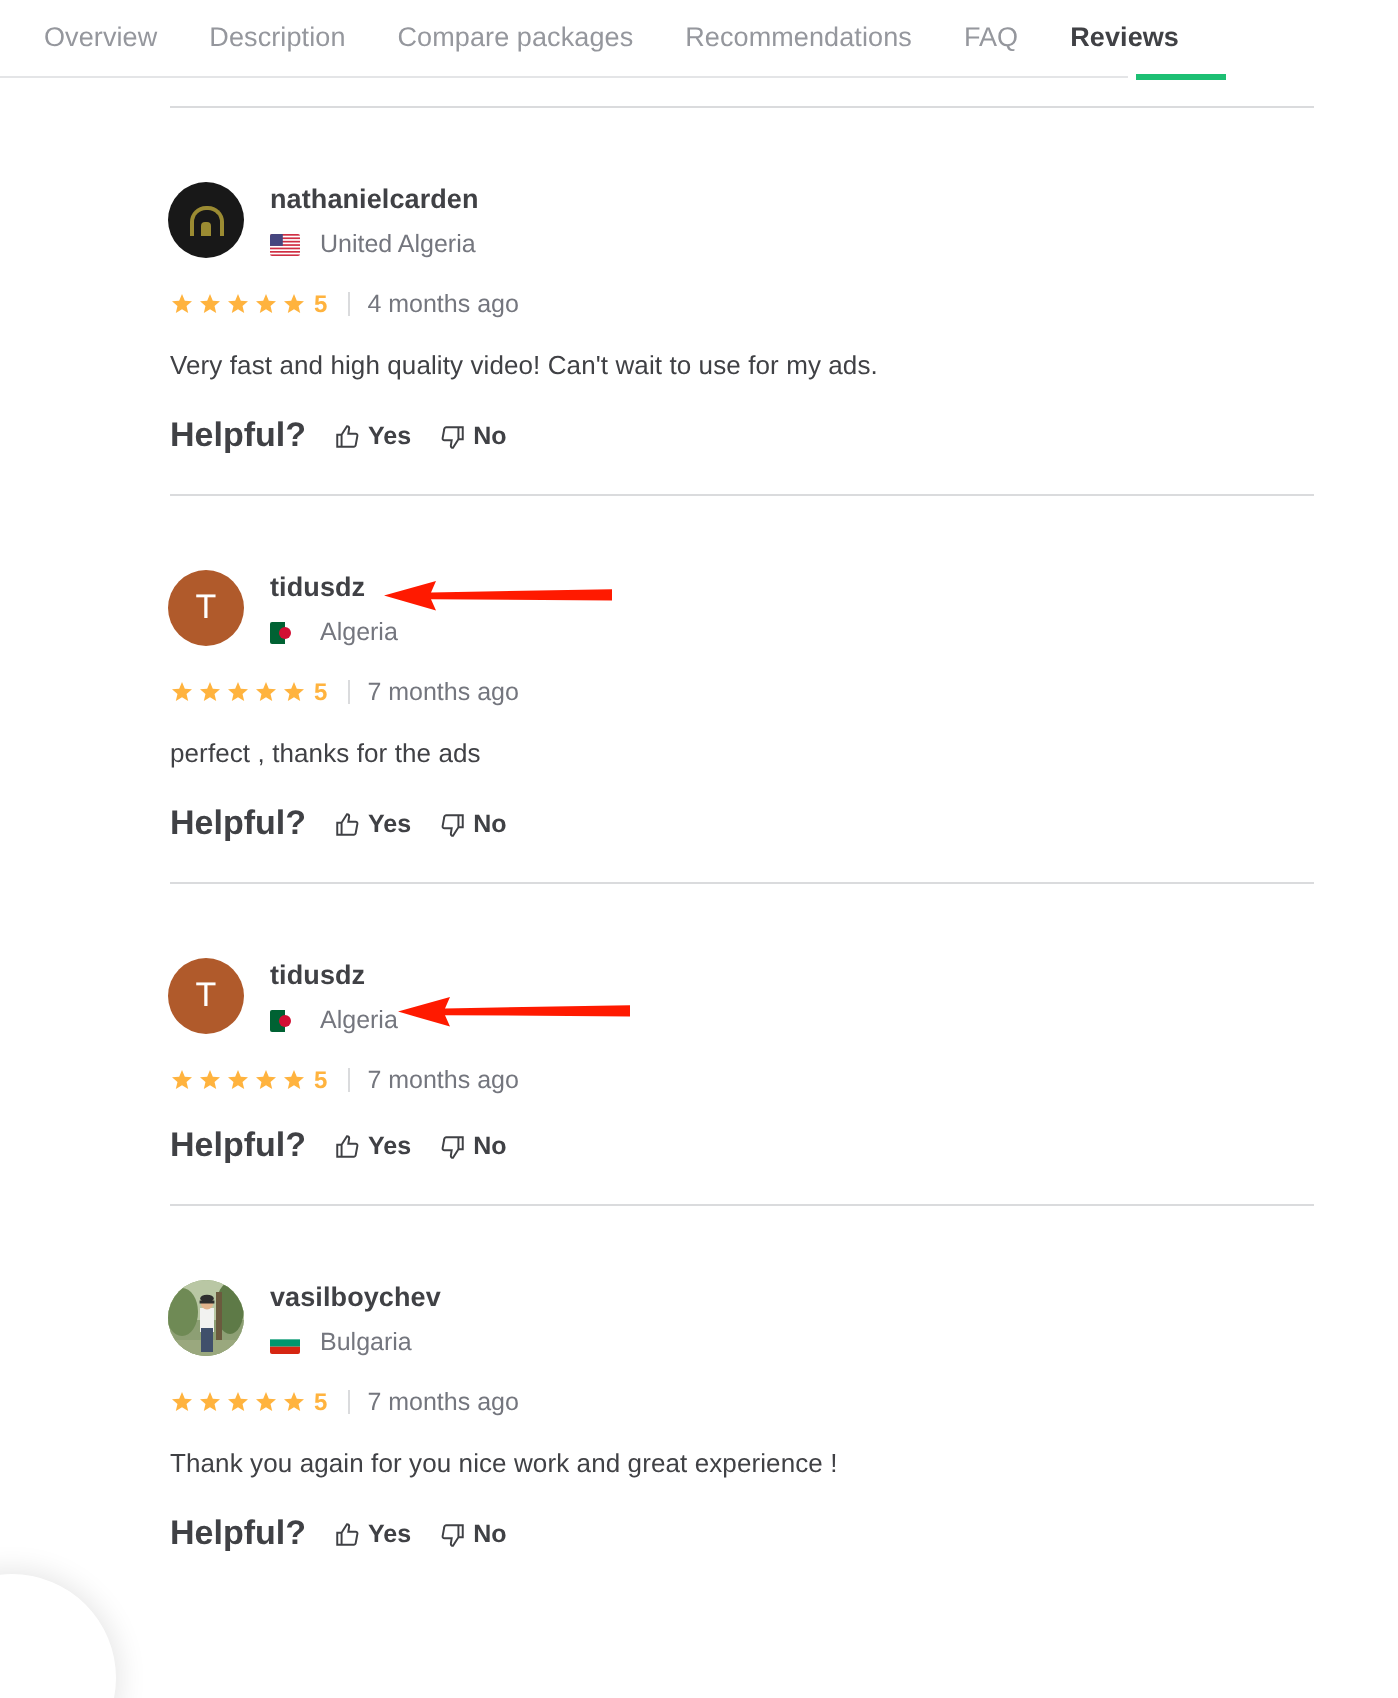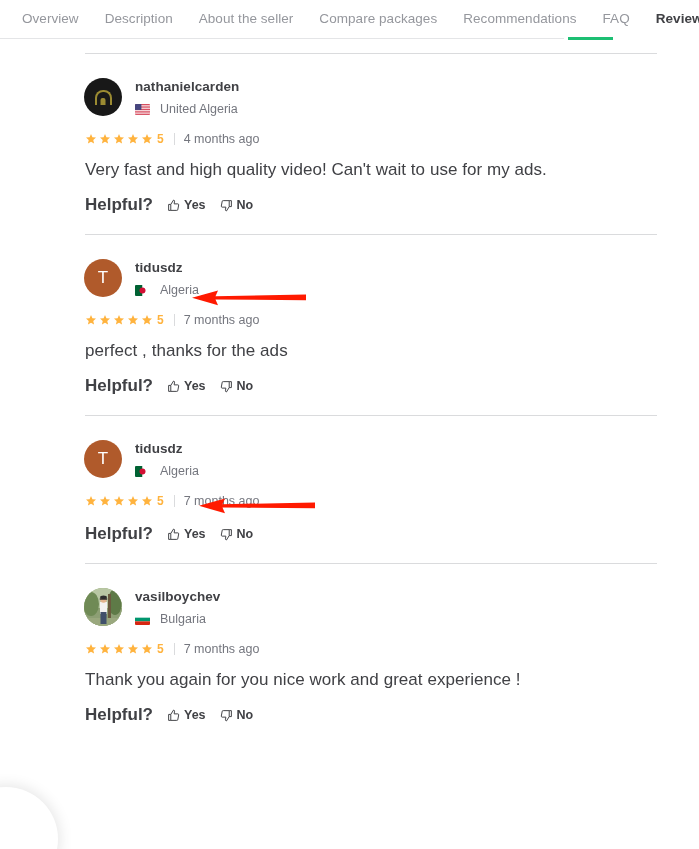--- a/index.html
+++ b/index.html
@@ -59,20 +59,21 @@
     margin-left: 85px;
     width: 572px;
   }
   .review {
     position: relative;
     padding: 24px 0 22px 85px;
   }
   .review-head {
     display: flex;
     align-items: flex-start;
+    margin-top: 13px;
   }
   .avatar {
     width: 38px; height: 38px;
     border-radius: 50%;
     flex: 0 0 38px;
     margin-left: -1px;
     overflow: hidden;
     position: relative;
     display: flex;
     align-items: center;
@@ -155,21 +156,21 @@
     background: #dadbdd;
     margin: 0 9px 0 10px;
   }
   .time {
     font-size: 12.5px;
     color: #74767e;
     line-height: 14px;
   }
 
   .body-text {
-    font-size: 17px;
+    font-size: 13px;
     color: #404145;
     margin-top: 14px;
     line-height: 19px;
     letter-spacing: .05px;
   }
 
   .helpful-row {
     display: flex;
     align-items: center;
     margin-top: 19px;
@@ -214,21 +215,20 @@
   }
 </style>
 </head>
 <body>
 
 <div id="page">
 
   <div class="navbar">
     <div class="nav-item">Overview</div>
     <div class="nav-item">Description</div>
-    <div class="nav-item">About the seller</div>
     <div class="nav-item">Compare packages</div>
     <div class="nav-item">Recommendations</div>
     <div class="nav-item">FAQ</div>
     <div class="nav-item active">Reviews</div>
     <div class="nav-underline"></div>
   </div>
 
   <div class="reviews">
 
     <div class="divider" style="margin-top:14px;"></div>

